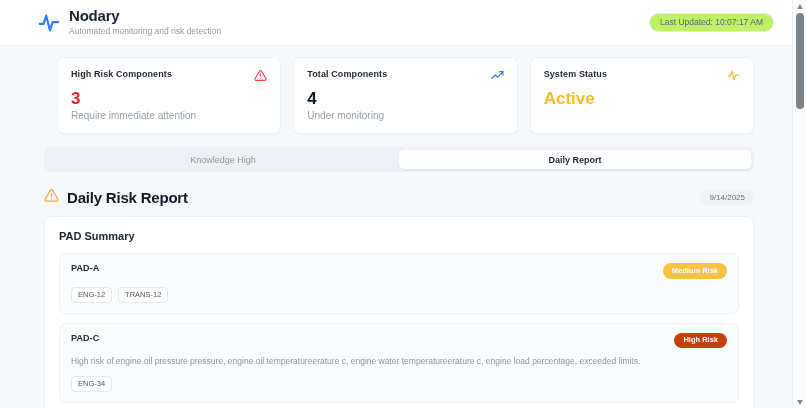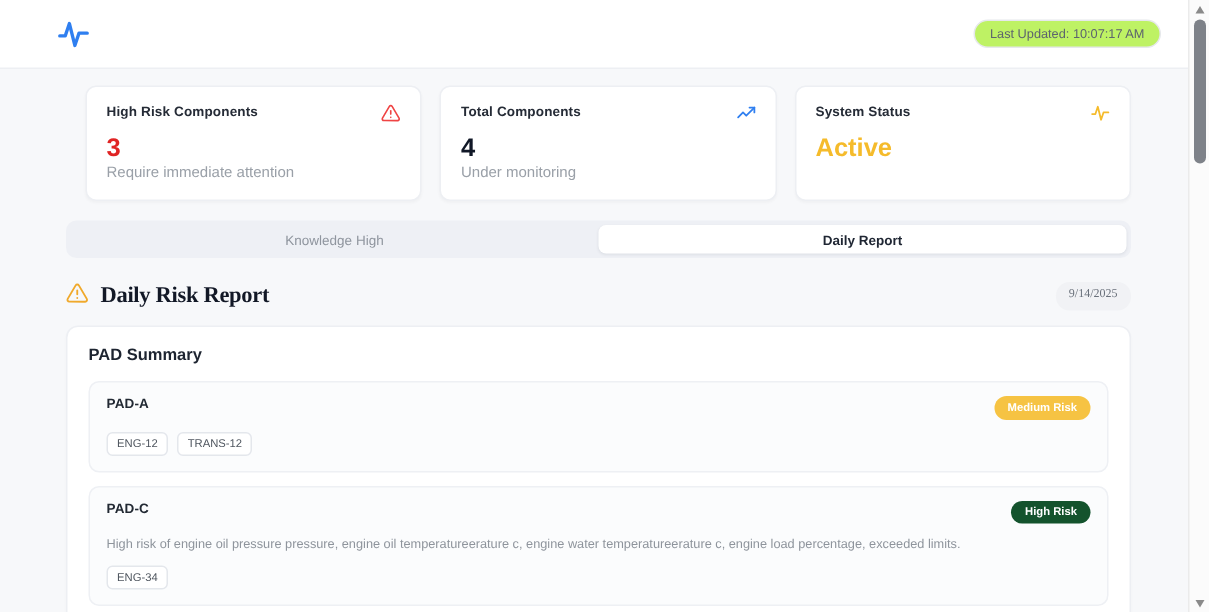--- a/index.html
+++ b/index.html
@@ -137,22 +137,22 @@
   .tab.active {
     background: #ffffff;
     color: #1f2633;
     font-weight: bold;
     box-shadow: 0 1px 2px rgba(18,25,38,0.07);
   }
 
   
   .report-head {
     display: flex;
+    align-items: center;
     padding: 16px 38px 0 44px;
-    font-family: Liberation Serif, serif;
   }
   .report-title {
     display: flex;
     align-items: center;
     gap: 8px;
   }
   .report-title-text {
     font-size: 15px;
     font-weight: bold;
     color: #121826;
@@ -205,21 +205,21 @@
   .risk-badge {
     border-radius: 9px;
     padding: 2.5px 9px 3px;
     font-size: 7.5px;
     font-weight: bold;
     color: #ffffff;
     white-space: nowrap;
     line-height: 10px;
   }
   .risk-badge.medium { background: #f6c343; }
-  .risk-badge.high { background: #14532d; }
+  .risk-badge.high { background: #c2410c; }
   .pad-desc {
     font-size: 8.5px;
     color: #8e949c;
     line-height: 13px;
     margin-top: 7px;
     max-width: 640px;
   }
   .pad-tags {
     display: flex;
     gap: 6px;
@@ -276,20 +276,24 @@
 
 <div class="viewport">
   <div class="page">
 
     <div class="header">
       <div class="brand">
         <span class="brand-icon">
           <svg width="22" height="22" viewBox="0 0 24 24" fill="none" stroke="#2f7ff0" stroke-width="2.4" stroke-linecap="round" stroke-linejoin="round">
             <polyline points="2,13 6,13 9,4 13,20 16,11 19,11 22,11"></polyline>
           </svg>
+        </span>
+        <span class="brand-text">
+          <span class="brand-title">Nodary</span>
+          <span class="brand-sub">Automated monitoring and risk detection</span>
         </span>
       </div>
       <div class="header-spacer"></div>
       <div class="updated-pill">Last Updated: 10:07:17 AM</div>
     </div>
 
     <div class="stats">
 
       <div class="stat-card">
         <div class="stat-top">

